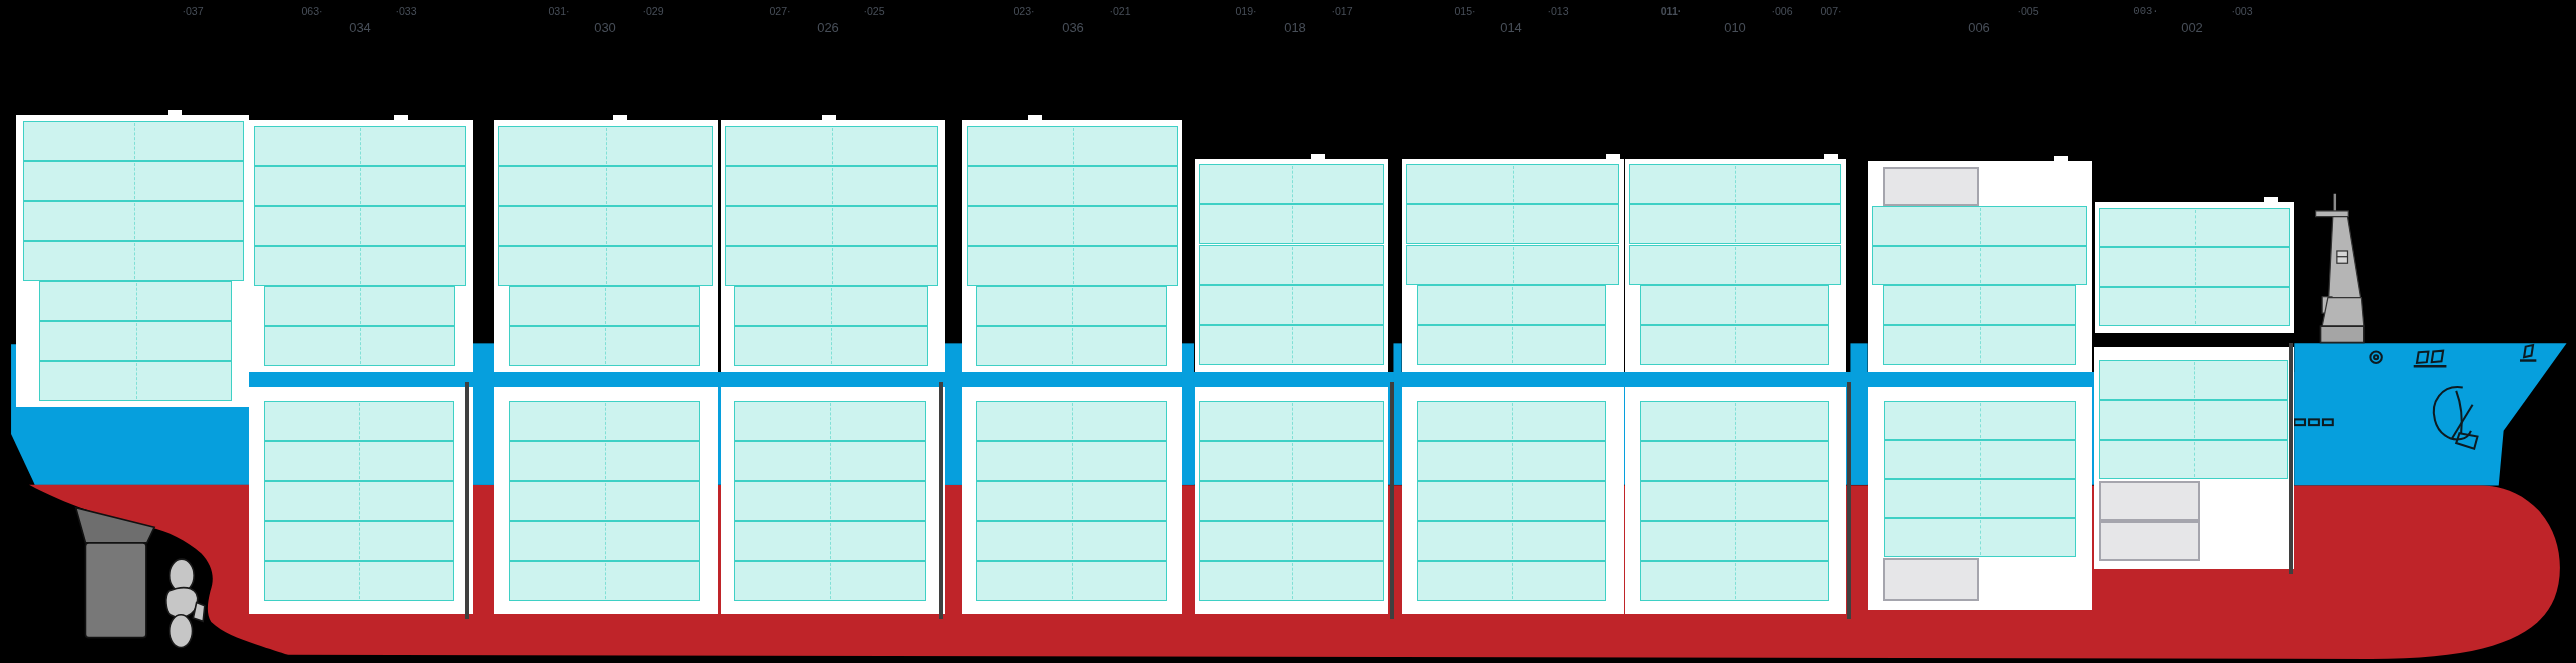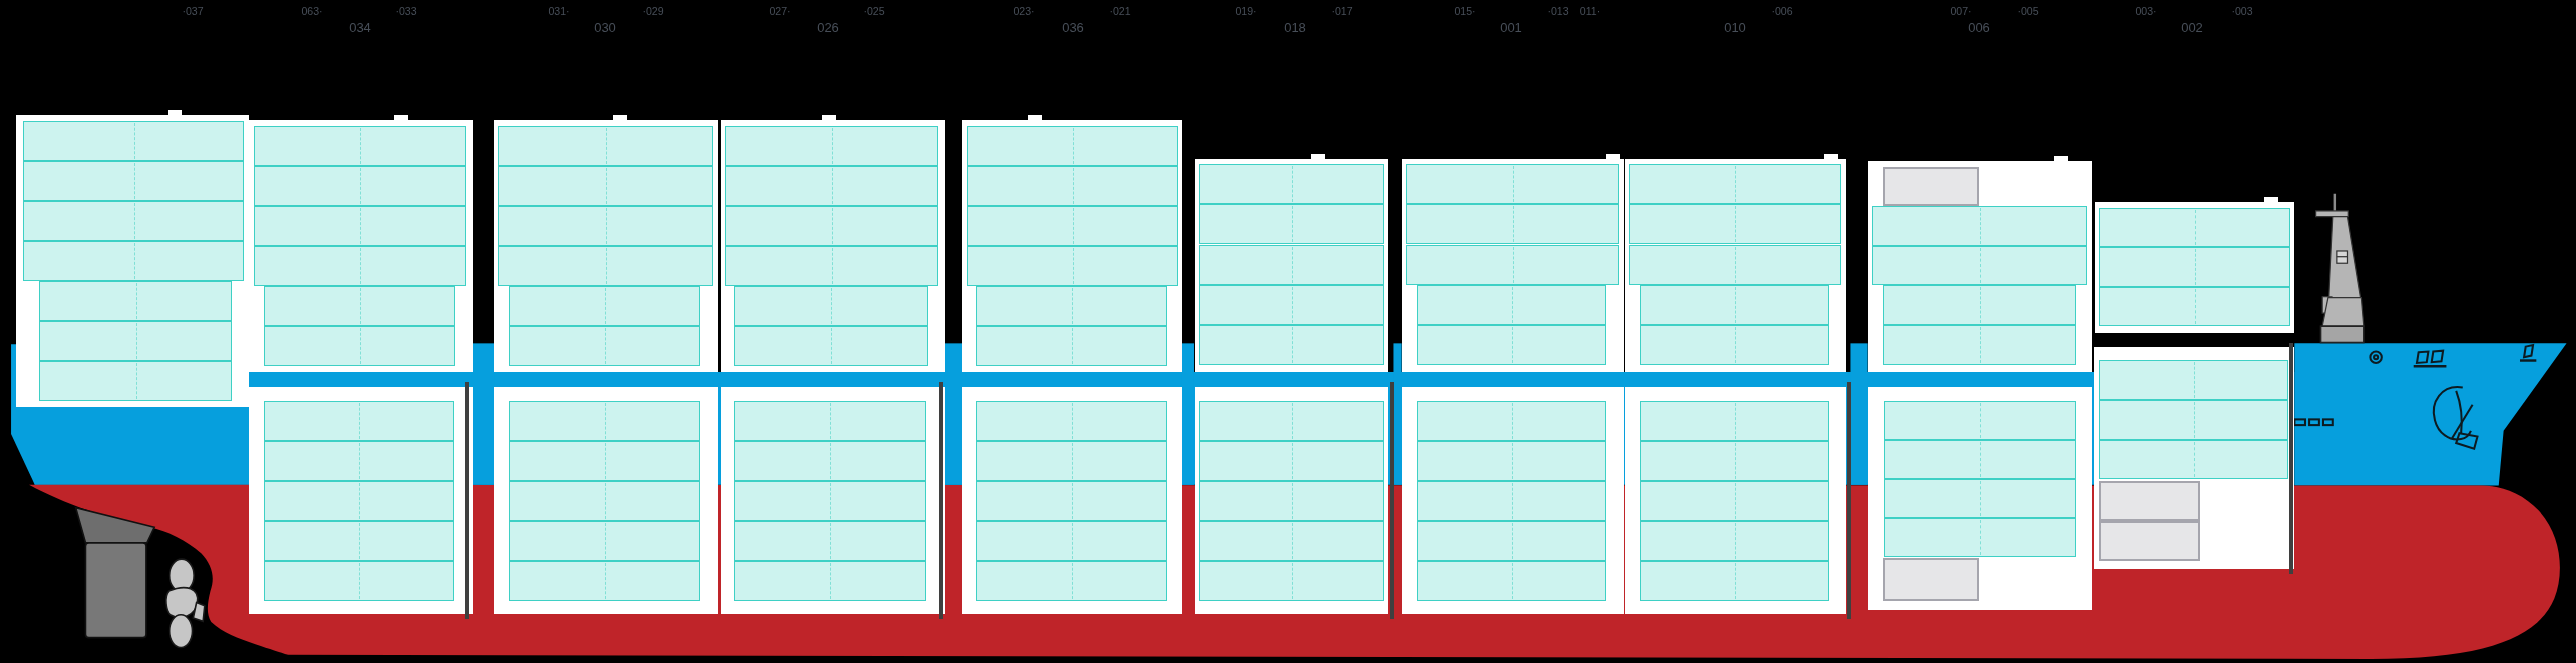--- a/index.html
+++ b/index.html
@@ -228,30 +228,30 @@
       <span class="lbl odd" style="left: 559px;">031·</span>
       <span class="lbl odd" style="left: 653px;">·029</span>
       <span class="lbl odd" style="left: 780px;">027·</span>
       <span class="lbl odd" style="left: 874px;">·025</span>
       <span class="lbl odd" style="left: 1024px;">023·</span>
       <span class="lbl odd" style="left: 1120px;">·021</span>
       <span class="lbl odd" style="left: 1246px;">019·</span>
       <span class="lbl odd" style="left: 1342px;">·017</span>
       <span class="lbl odd" style="left: 1465px;">015·</span>
       <span class="lbl odd" style="left: 1558px;">·013</span>
-      <span class="lbl odd" style="left: 1590px;">011·</span>
+      <span class="lbl odd" style="left: 1671px; font-weight: bold;">011·</span>
       <span class="lbl odd" style="left: 1782px;">·006</span>
-      <span class="lbl odd" style="left: 1961px;">007·</span>
+      <span class="lbl odd" style="left: 1831px;">007·</span>
       <span class="lbl odd" style="left: 2028px;">·005</span>
-      <span class="lbl odd" style="left: 2146px;">003·</span>
+      <span class="lbl odd" style="left: 2146px; font-family: Liberation Mono, monospace;">003·</span>
       <span class="lbl odd" style="left: 2242px;">·003</span>
       <span class="lbl even" style="left: 360px;">034</span>
       <span class="lbl even" style="left: 605px;">030</span>
       <span class="lbl even" style="left: 828px;">026</span>
       <span class="lbl even" style="left: 1073px;">036</span>
       <span class="lbl even" style="left: 1295px;">018</span>
-      <span class="lbl even" style="left: 1511px;">001</span>
+      <span class="lbl even" style="left: 1511px;">014</span>
       <span class="lbl even" style="left: 1735px;">010</span>
       <span class="lbl even" style="left: 1979px;">006</span>
       <span class="lbl even" style="left: 2192px;">002</span>
     </div>
 </div>
 
 
 </body></html>

